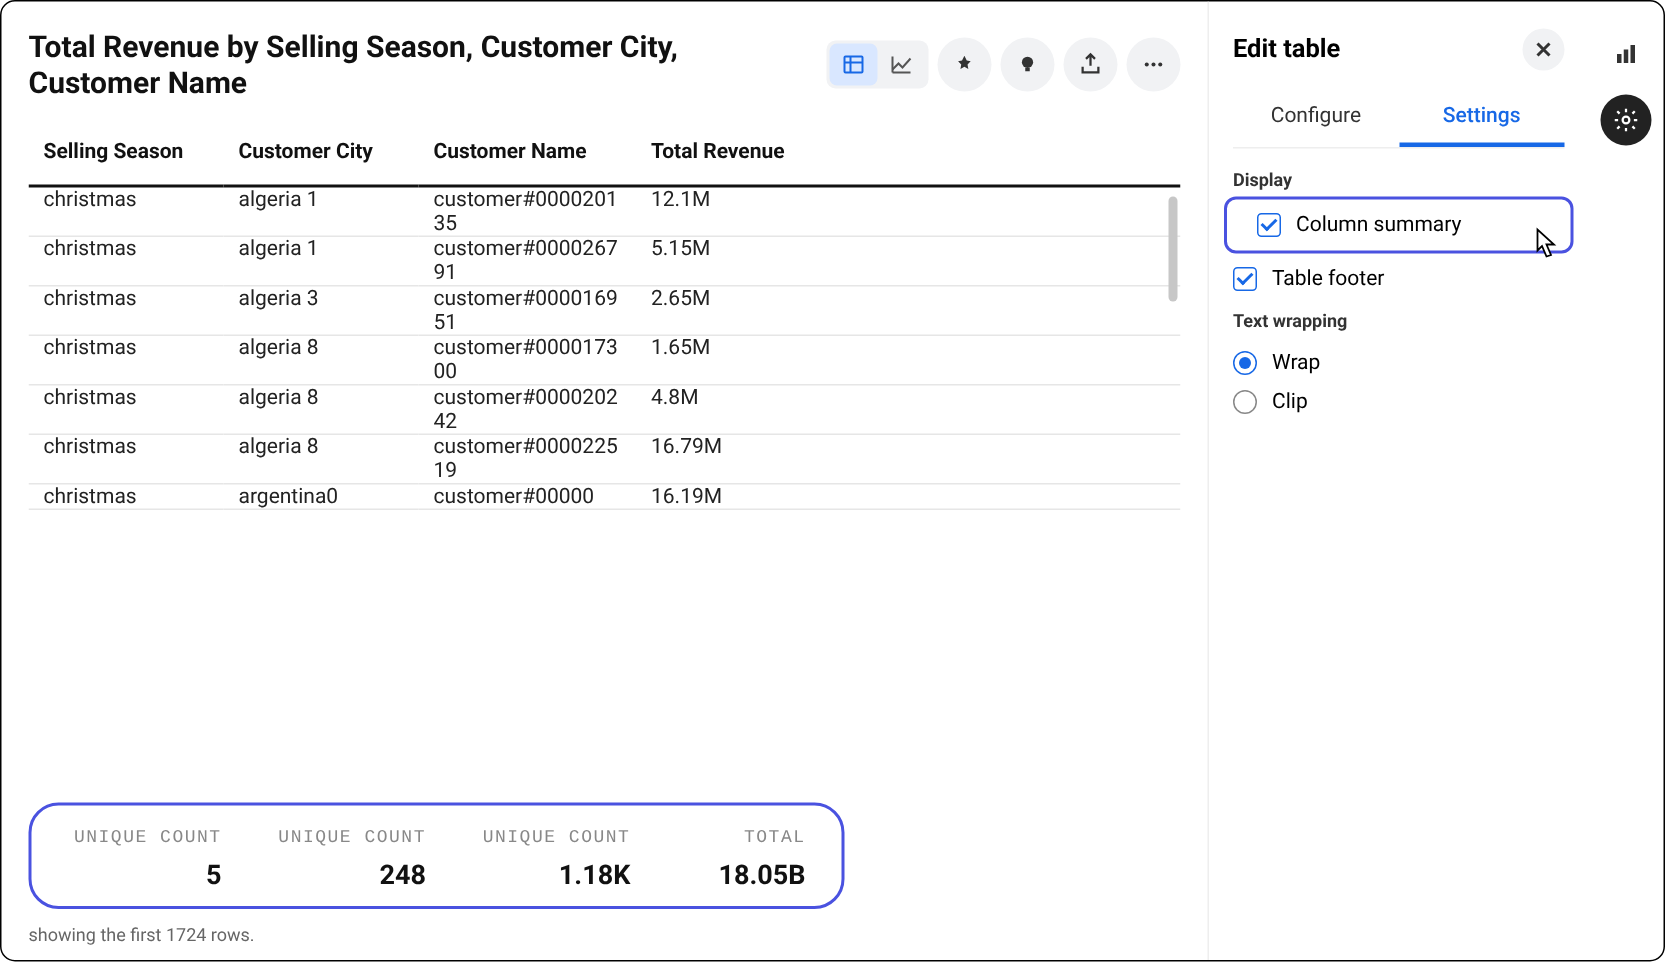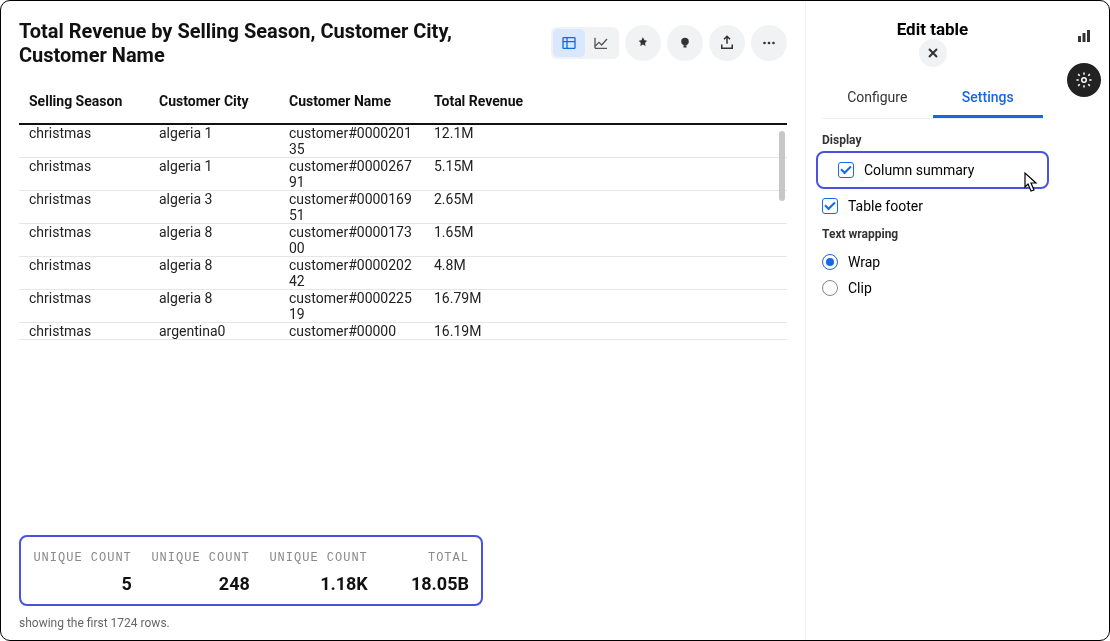--- a/index.html
+++ b/index.html
@@ -109,24 +109,24 @@
   right: 2px;
   top: 50px;
   width: 6px;
   height: 70px;
   background: #c7c7c7;
   border-radius: 3px;
 }
 .footer-summary {
   display: flex;
   border: 2px solid #4a52e0;
-  border-radius: 8px;
-  padding: 14px 12px 10px 8px;
+  border-radius: 20px;
+  padding: 14px 24px 10px 8px;
   margin-top: 0;
-  width: 464px;
+  width: 544px;
 }
 .footer-col {
   display: flex;
   flex-direction: column;
   align-items: flex-end;
 }
 .footer-col.fc1 { width: 122px; }
 .footer-col.fc2 { width: 140px; }
 .footer-col.fc3 { width: 140px; }
 .footer-col.fc4 { width: 120px; }
@@ -152,21 +152,20 @@
   width: 254px;
   border-left: 1px solid #eee;
   padding: 18px 16px 18px 16px;
   position: relative;
 }
 .side-head {
   display: flex;
   align-items: center;
   justify-content: space-between;
   margin-bottom: 14px;
-  flex-direction: column;
 }
 .side-title {
   font-size: 17px;
   font-weight: 700;
 }
 .close-btn {
   width: 28px; height: 28px;
   border-radius: 14px;
   background: #f1f2f4;
   display: flex;

